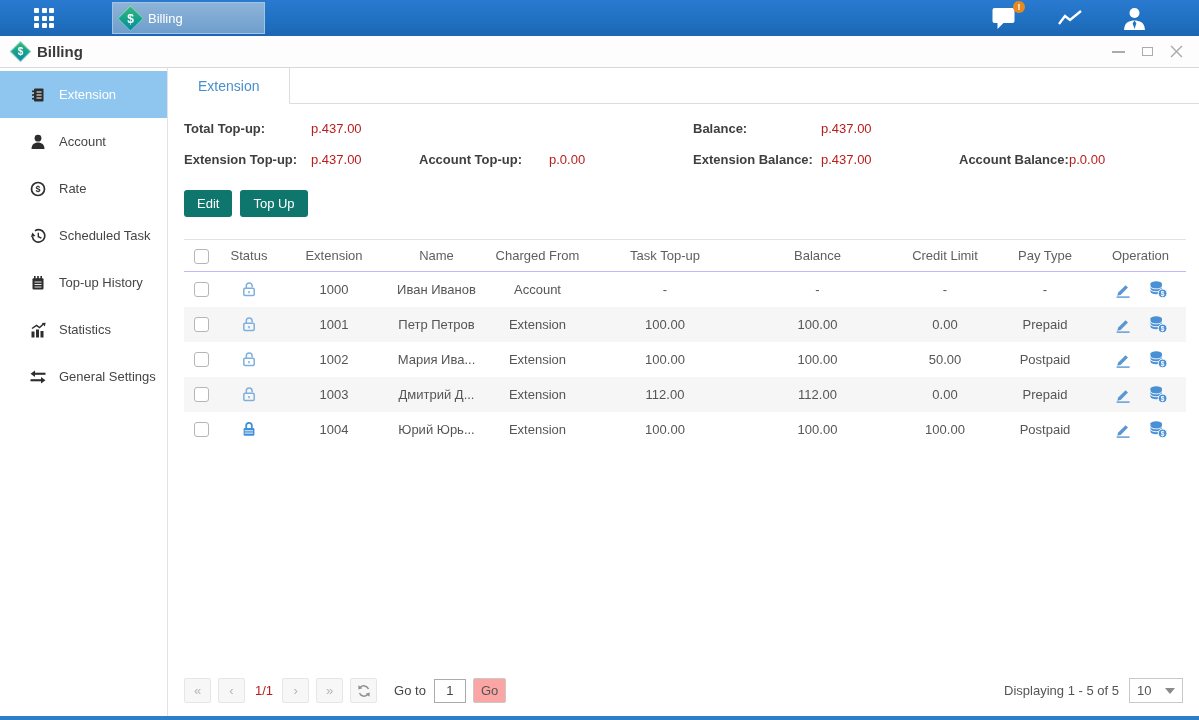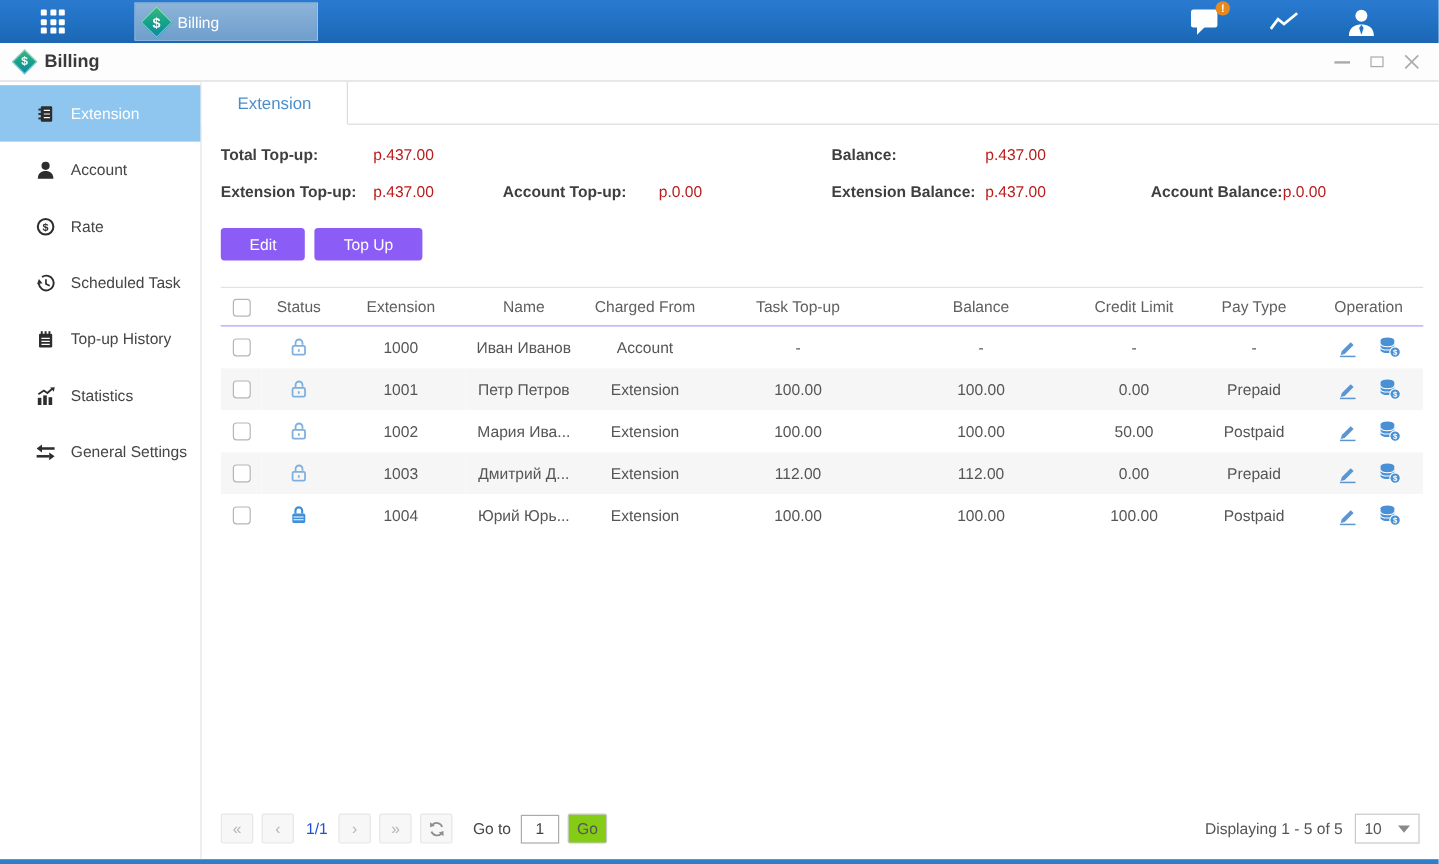--- a/index.html
+++ b/index.html
@@ -51,44 +51,44 @@
   .tab { height:36px; line-height:36px; padding:0 30px; background:#fff; font-size:14px;
     color:#4a8fcb; border-right:1px solid #dcdcdc; margin-bottom:-1px;
     border-bottom:1px solid #fff; cursor:pointer; }
 
   .summary { margin:17px 16px 0; display:grid; row-gap:16px; font-size:13px;
     grid-template-columns:127px 108px 130px 144px 128px 138px 110px auto; }
   .s-lab { font-weight:bold; color:#3f3f3f; }
   .s-val { color:#b91c1c; }
 
   .btnrow { margin:23px 16px 0; display:flex; gap:8px; }
-  .btn { background:#8b5cf6; color:#fff; border:none; font-size:13px; padding:6px 24px;
+  .btn { background:#0f766e; color:#fff; border:none; font-size:13px; padding:6px 13px;
     border-radius:3px; cursor:pointer; font-family:"Liberation Sans",sans-serif; }
 
   table { margin:22px 16px 0; width:calc(100% - 32px); border-collapse:collapse; table-layout:fixed; }
   thead tr { height:32px; border-top:1px solid #e2e2e2; border-bottom:1px solid #c4b5fd; }
   th { font-weight:normal; color:#5f5f5f; font-size:13px; text-align:center; }
   tbody tr { height:35px; }
   tbody tr:nth-child(even) { background:#f6f6f6; }
   td { text-align:center; font-size:13px; color:#555; overflow:hidden; white-space:nowrap; }
   .cb { display:inline-block; width:15px; height:15px; border:1px solid #b6b6b6; border-radius:3px;
     background:#fff; cursor:pointer; vertical-align:middle; }
   .op-cell { display:flex; justify-content:center; gap:16px; align-items:center; }
   .op-ico { cursor:pointer; display:flex; }
   .st-ico { cursor:pointer; display:inline-flex; vertical-align:middle; }
 
   .pager { margin-top:auto; padding:0 16px 13px; display:flex; align-items:center; font-size:13px; color:#555; }
   .pg-btn { width:27px; height:25px; background:#f7f7f7; border:1px solid #e6e6e6; border-radius:2px;
     color:#b5b5b5; font-size:13px; display:flex; align-items:center; justify-content:center;
     margin-right:7px; cursor:pointer; }
-  .pg-ind { margin:0 9px 0 3px; color:#1d4ed8; }
+  .pg-ind { margin:0 9px 0 3px; color:#b91c1c; }
   .goto-lab { margin:0 8px 0 10px; color:#454545; }
   .goto-inp { width:32px; height:24px; border:1px solid #ababab; text-align:center; font-size:13px;
     color:#444; font-family:"Liberation Sans",sans-serif; }
-  .go-btn { height:25px; padding:0 7px; margin-left:7px; background:#84cc16; border:1px solid #c9c9c9;
+  .go-btn { height:25px; padding:0 7px; margin-left:7px; background:#fca5a5; border:1px solid #c9c9c9;
     border-radius:2px; color:#555; font-size:13px; cursor:pointer; font-family:"Liberation Sans",sans-serif; }
   .pg-right { margin-left:auto; display:flex; align-items:center; gap:10px; }
   .size-dd { width:54px; height:25px; border:1px solid #c9c9c9; background:#fff; display:flex;
     align-items:center; padding:0 7px; cursor:pointer; color:#555; }
   .size-dd .tri { margin-left:auto; width:0; height:0; border-left:5px solid transparent;
     border-right:5px solid transparent; border-top:6px solid #8a8a8a; }
 
   .bottom-edge { height:4px; background:#2e7ec8; }
 </style>
 </head>

